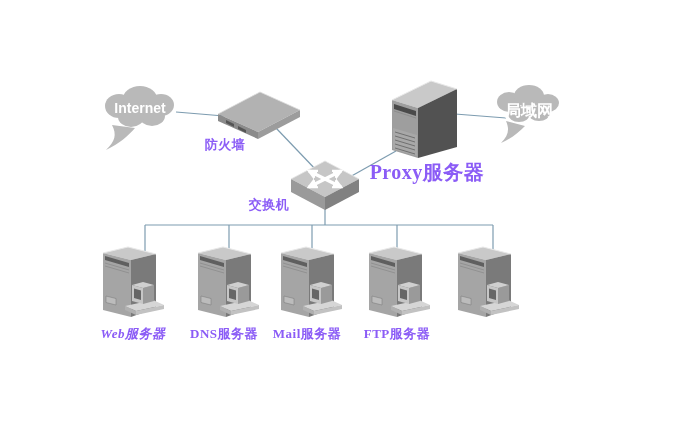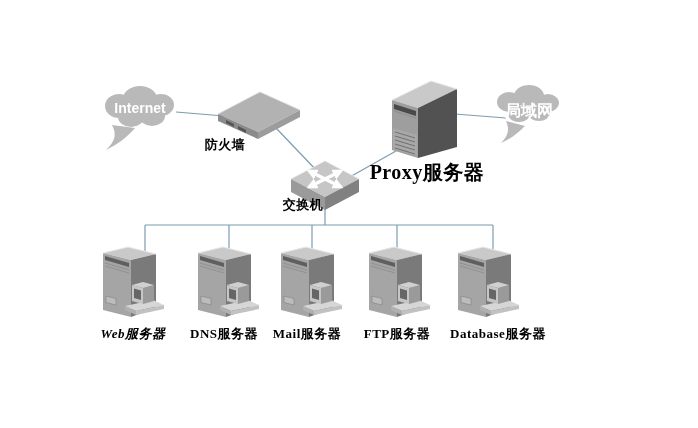--- a/index.html
+++ b/index.html
@@ -8,38 +8,38 @@
     width:588px;height:428px;
     background:#ffffff;
     overflow:hidden;
     font-family:"Liberation Serif","DejaVu Serif",serif;
   }
   .stage svg{position:absolute;left:0;top:0;}
   .lbl{
     position:absolute;
     transform:translateX(-50%);
     white-space:nowrap;
-    color:#000000;
+    color:#8b5cf6;
     font-size:13px;
     font-weight:bold;
     letter-spacing:0.5px;
     font-family:"Liberation Serif","DejaVu Serif",serif;
   }
   .cloud-lbl{
     position:absolute;
     transform:translateX(-50%);
     white-space:nowrap;
     color:#ffffff;
     font-weight:bold;
     font-family:"Liberation Sans","DejaVu Sans",sans-serif;
   }
   .lbl-internet{left:140px;top:100px;font-size:14px;}
   .lbl-lan{left:529px;top:101px;font-size:16px;}
   .lbl-firewall{left:225px;top:136px;}
-  .lbl-switch{left:303px;top:196px;}
+  .lbl-switch{left:269px;top:196px;}
   .lbl-proxy{left:427px;top:159px;font-size:20px;}
   .lbl-srv{top:325px;}
   .lbl-web{left:133px;font-style:italic;}
   .lbl-dns{left:224px;}
   .lbl-mail{left:307px;}
   .lbl-ftp{left:397px;}
   .lbl-db{left:498px;}
 </style>
 </head>
 <body>
@@ -155,14 +155,13 @@
   <div class="cloud-lbl lbl-lan">局域网</div>
 
   <div class="lbl lbl-firewall">防火墙</div>
   <div class="lbl lbl-switch">交换机</div>
   <div class="lbl lbl-proxy">Proxy服务器</div>
 
   <div class="lbl lbl-srv lbl-web">Web服务器</div>
   <div class="lbl lbl-srv lbl-dns">DNS服务器</div>
   <div class="lbl lbl-srv lbl-ftp">FTP服务器</div>
   <div class="lbl lbl-srv lbl-mail">Mail服务器</div>
-  <div class="lbl lbl-srv lbl-db">Database服务器</div>
 </div>
 
 </body></html>

